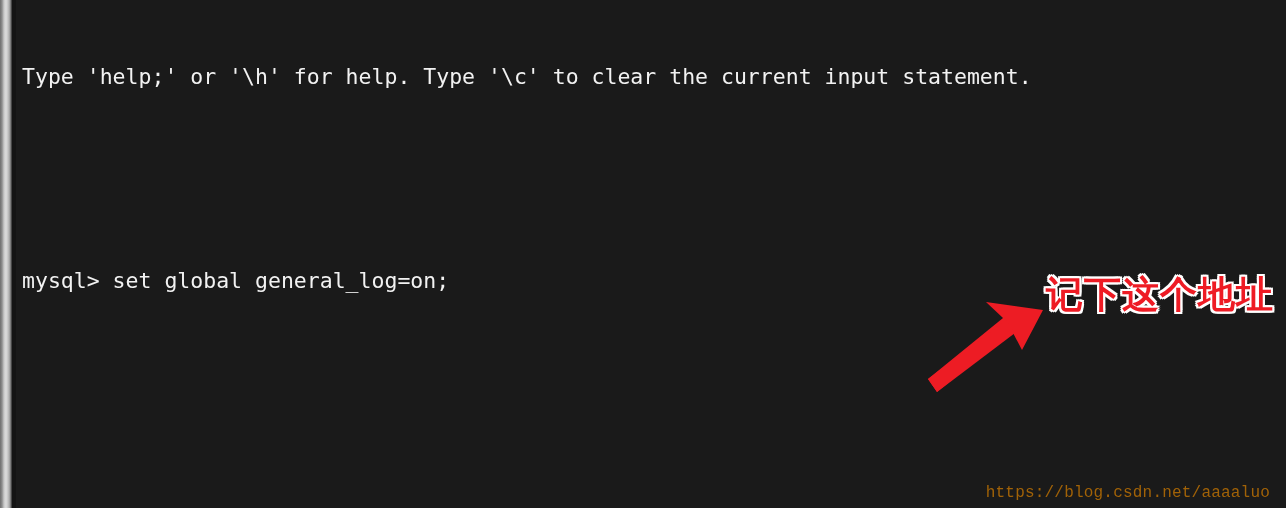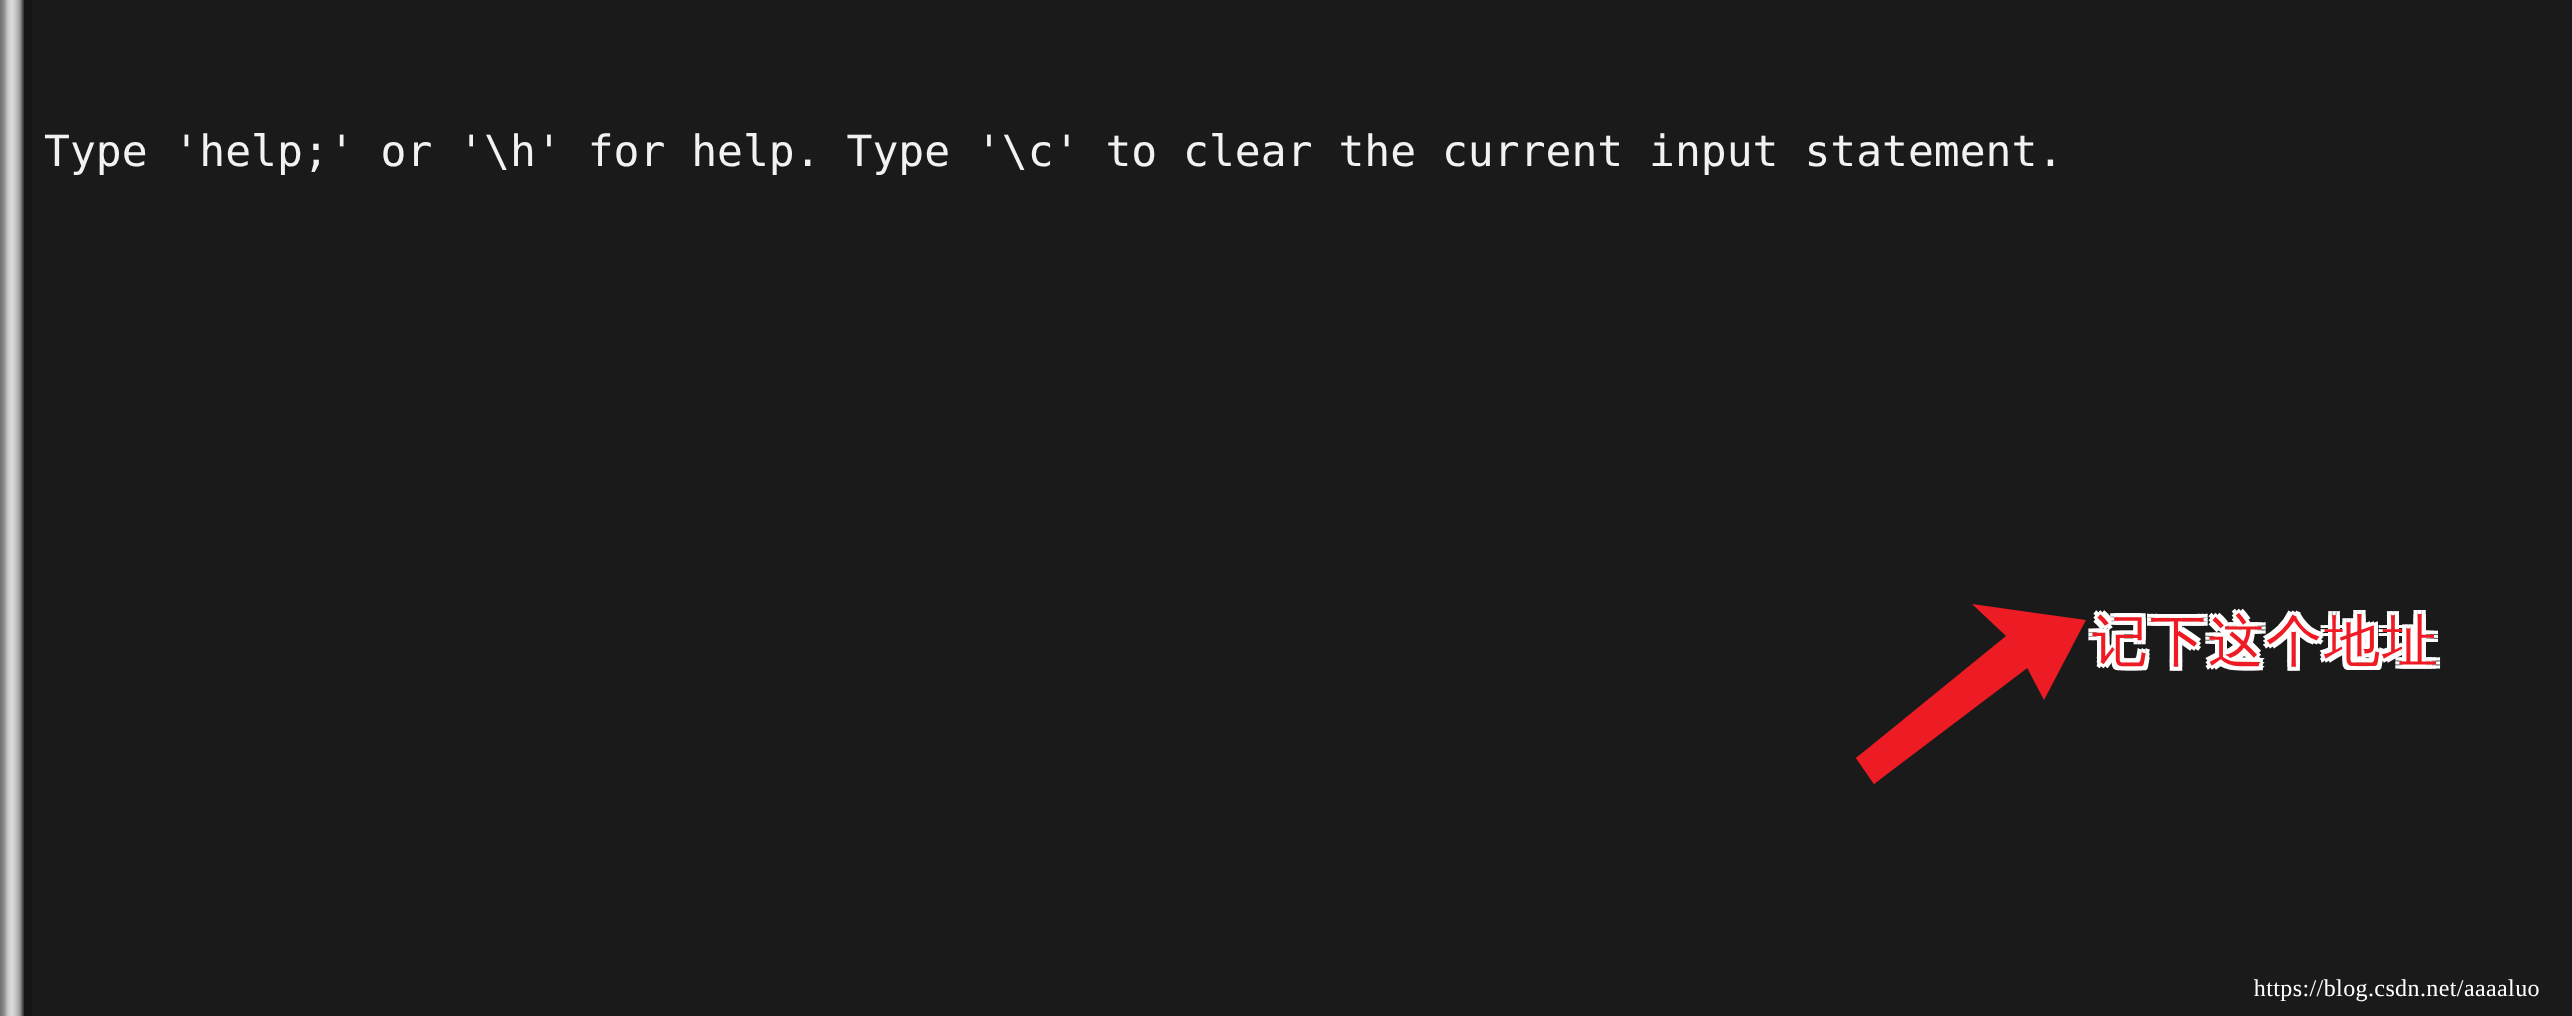--- a/index.html
+++ b/index.html
@@ -52,56 +52,57 @@
     position: absolute;
     left: 0; top: 0;
     width: 1286px; height: 508px;
     pointer-events: none;
   }
 
   
   #note {
     position: absolute;
     left: 1046px;
-    top: 302px;
+    top: 270px;
     font-family: "DejaVu Sans", "Liberation Sans", sans-serif;
-    font-size: 28px;
-    font-weight: 400;
+    font-size: 37px;
+    font-weight: 700;
     color: #ee1b24;
     letter-spacing: 1px;
     text-shadow:
       -2px -2px 0 #ffffff,  2px -2px 0 #ffffff,
       -2px  2px 0 #ffffff,  2px  2px 0 #ffffff,
       -2px  0   0 #ffffff,  2px  0   0 #ffffff,
        0   -2px 0 #ffffff,  0    2px 0 #ffffff;
     white-space: nowrap;
   }
 
   
   #watermark {
     position: absolute;
     right: 16px;
     bottom: 6px;
-    color: #ffffff;
-    font-family: Liberation Serif, serif;
-    font-size: 12px;
+    color: #a16207;
+    font-family: Liberation Mono, monospace;
+    font-size: 16px;
     letter-spacing: 0.2px;
   }
 </style>
 </head>
 <body>
 
 <div id="screen">
 
   <div id="left-edge"></div>
   <div id="left-edge-inner"></div>
 
   <div id="term">
     <div class="line">Type 'help;' or '\h' for help. Type '\c' to clear the current input statement.</div>
     <div class="blank"></div>
+    <div class="line">mysql&gt; set global general_log=on;</div>
     <div class="blank"></div>
     
     
     
     
     
     
     
     
     

